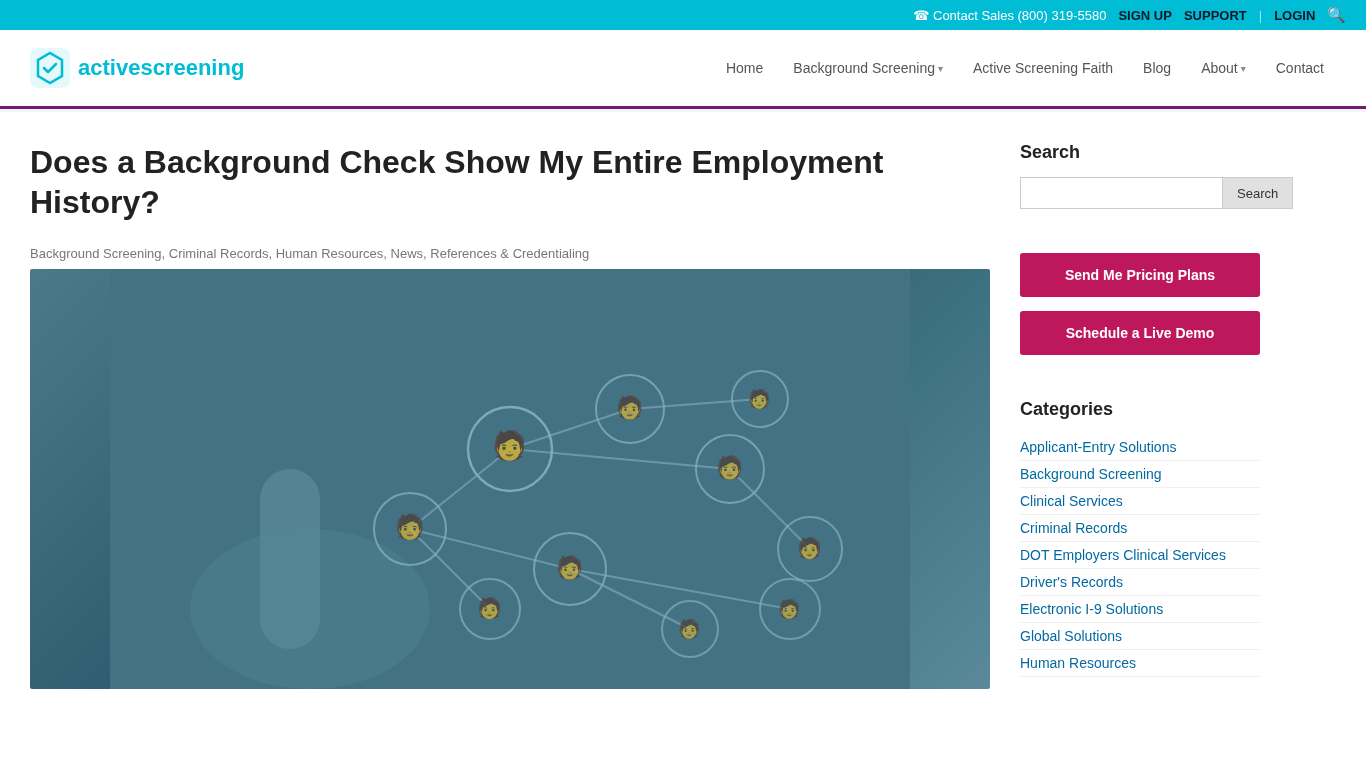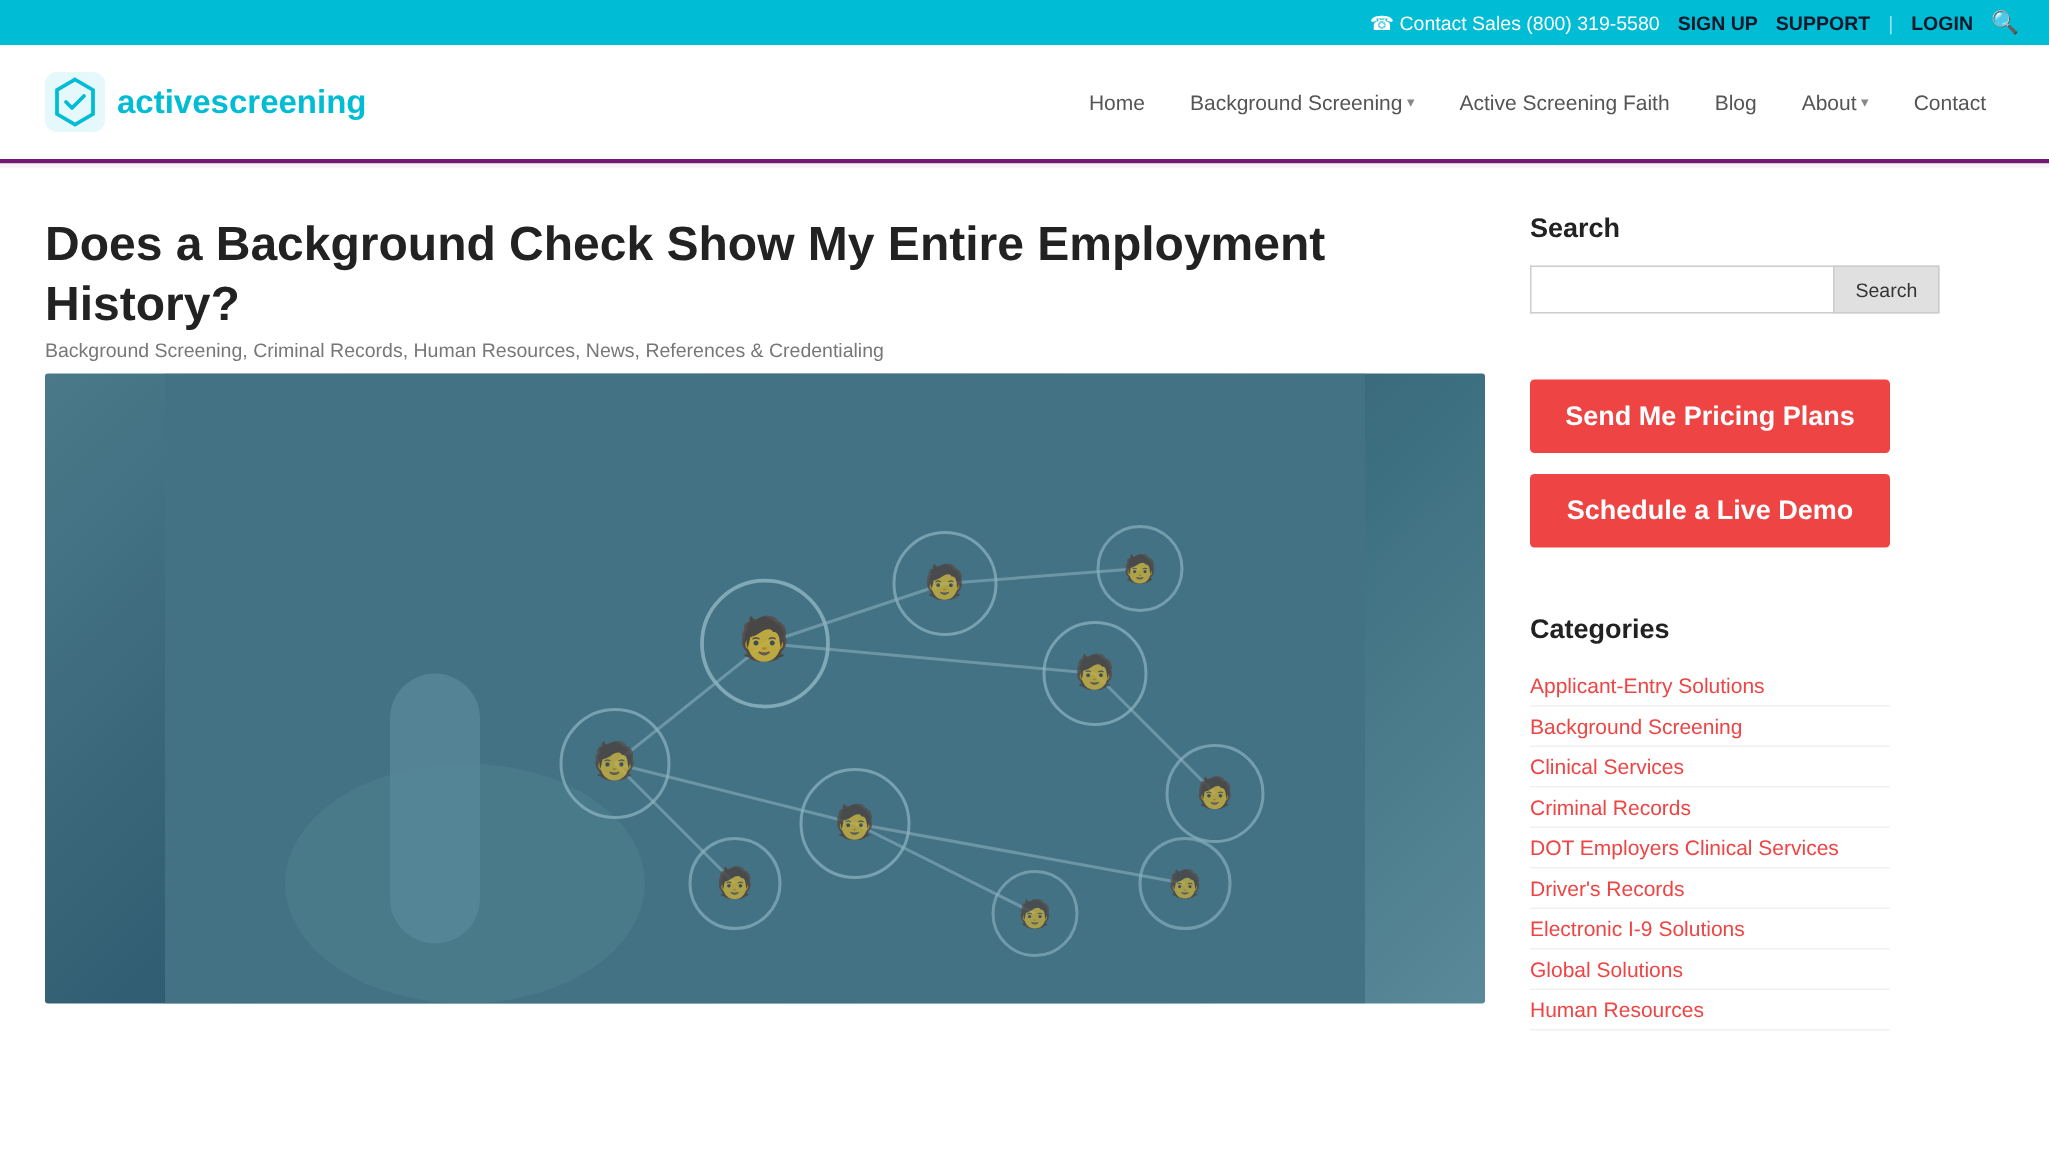--- a/index.html
+++ b/index.html
@@ -70,21 +70,21 @@
 
     
     .main-content {
       flex: 1;
       max-width: 960px;
     }
     .article-title {
       font-size: 32px;
       font-weight: 700;
       color: #222;
-      margin-bottom: 4px;
+      margin-bottom: 24px;
       line-height: 1.25;
     }
     .article-categories {
       font-size: 13px;
       color: #777;
       margin-bottom: 8px;
     }
     .article-image {
       width: 100%;
       height: 420px;
@@ -136,39 +136,39 @@
       border: 1px solid #ccc;
       cursor: pointer;
       font-size: 13px;
       color: #333;
     }
 
     .cta-btn {
       display: block;
       width: 100%;
       padding: 14px 10px;
-      background: #ef4444;
+      background: #be185d;
       color: #fff;
       text-align: center;
       border: none;
       border-radius: 3px;
-      font-size: 18px;
+      font-size: 14px;
       font-weight: 600;
       cursor: pointer;
       margin-bottom: 14px;
       text-decoration: none;
     }
 
     .categories-list { list-style: none; }
     .categories-list li {
       padding: 5px 0;
       border-bottom: 1px solid #f0f0f0;
     }
     .categories-list li a {
-      color: #ef4444;
+      color: #0369a1;
       text-decoration: none;
       font-size: 14px;
     }
 
     
     .header-divider {
       height: 3px;
       background: #f5f5f5;
     }
   </style>

